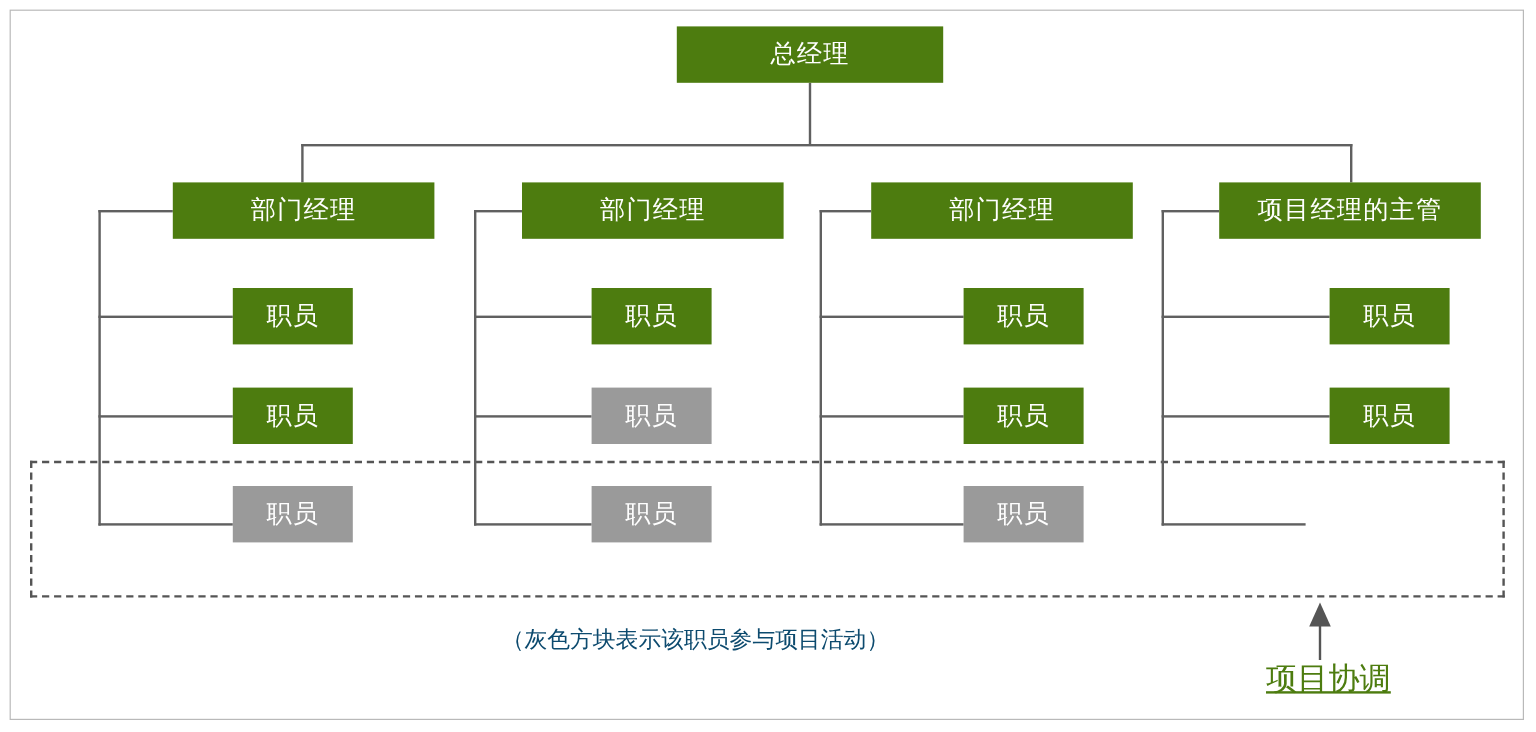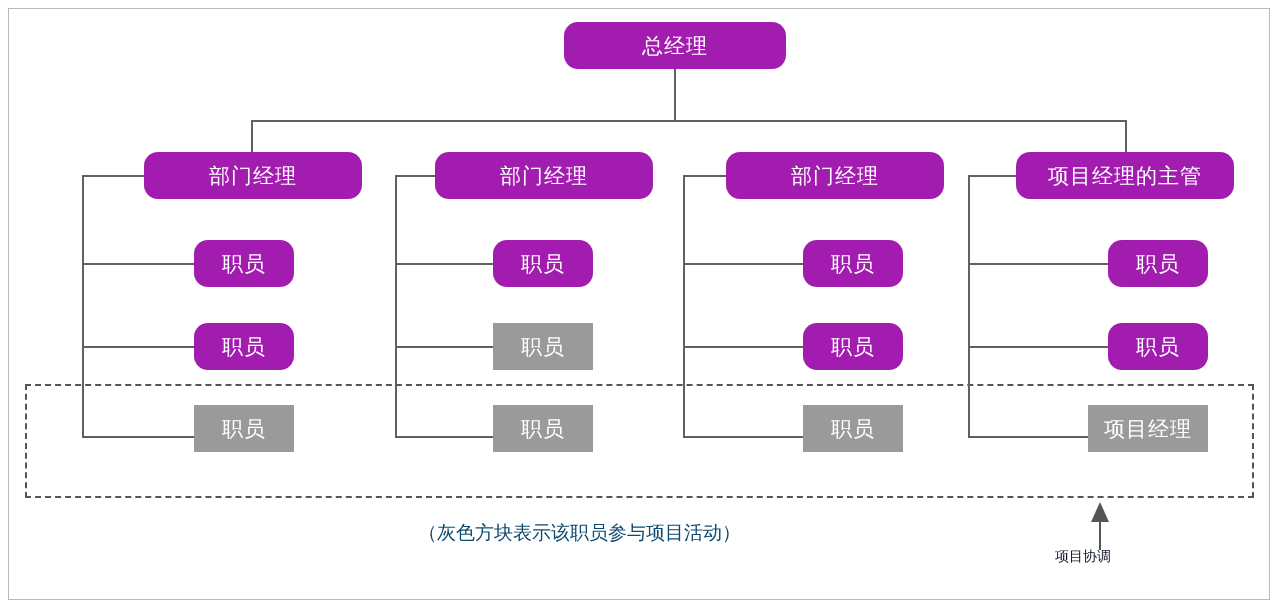--- a/index.html
+++ b/index.html
@@ -33,21 +33,21 @@
     display: flex;
     align-items: center;
     justify-content: center;
     color: #ffffff;
     font-size: 21px;
     line-height: 1;
     letter-spacing: 1px;
     white-space: nowrap;
     z-index: 5;
   }
-  .node.blue  { background: #a21caf; border-radius: 14px; }
+  .node.blue  { background: #4d7c0f; }
   .node.gray  { background: #9A9A9A; }
 
   .conn {
     position: absolute;
     background: #606060;
     z-index: 2;
   }
   .conn.v { width: 2px; }
   .conn.h { height: 2px; }
 
@@ -60,24 +60,25 @@
   }
   #caption {
     position: absolute;
     font-size: 19px;
     color: #0c4a6e;
     white-space: nowrap;
     z-index: 6;
   }
   #coordlabel {
     position: absolute;
-    font-size: 14px;
-    color: #0f172a;
+    font-size: 26px;
+    color: #4d7c0f;
     white-space: nowrap;
     z-index: 6;
+    text-decoration: underline;
   }
   #arrow-wrap {
     position: absolute;
     z-index: 6;
   }
 </style>
 </head>
 <body>
 
 <div id="canvas">
@@ -161,23 +162,20 @@
 
   <div class="node blue" style="left:1016px; top:152px; width:218px; height:47px;">
     <span>项目经理的主管</span>
   </div>
   <div class="node blue" style="left:1108px; top:240px; width:100px; height:47px;">
     <span>职员</span>
   </div>
   <div class="node blue" style="left:1108px; top:323px; width:100px; height:47px;">
     <span>职员</span>
   </div>
-  <div class="node gray" style="left:1088px; top:405px; width:120px; height:47px;">
-    <span>项目经理</span>
-  </div>
 
   <div id="dashbox" style="left:25px; top:384px; width:1229px; height:114px;"></div>
 
   <div id="caption" style="left:418px; top:520px;">（灰色方块表示该职员参与项目活动）</div>
 
   <div id="arrow-wrap" style="left:1085px; top:500px; width:30px; height:50px;">
     <svg width="30" height="50" viewBox="0 0 30 50">
       <line x1="15" y1="50" x2="15" y2="18" stroke="#555555" stroke-width="2"></line>
       <polygon points="15,2 24,22 6,22" fill="#555555"></polygon>
     </svg>

